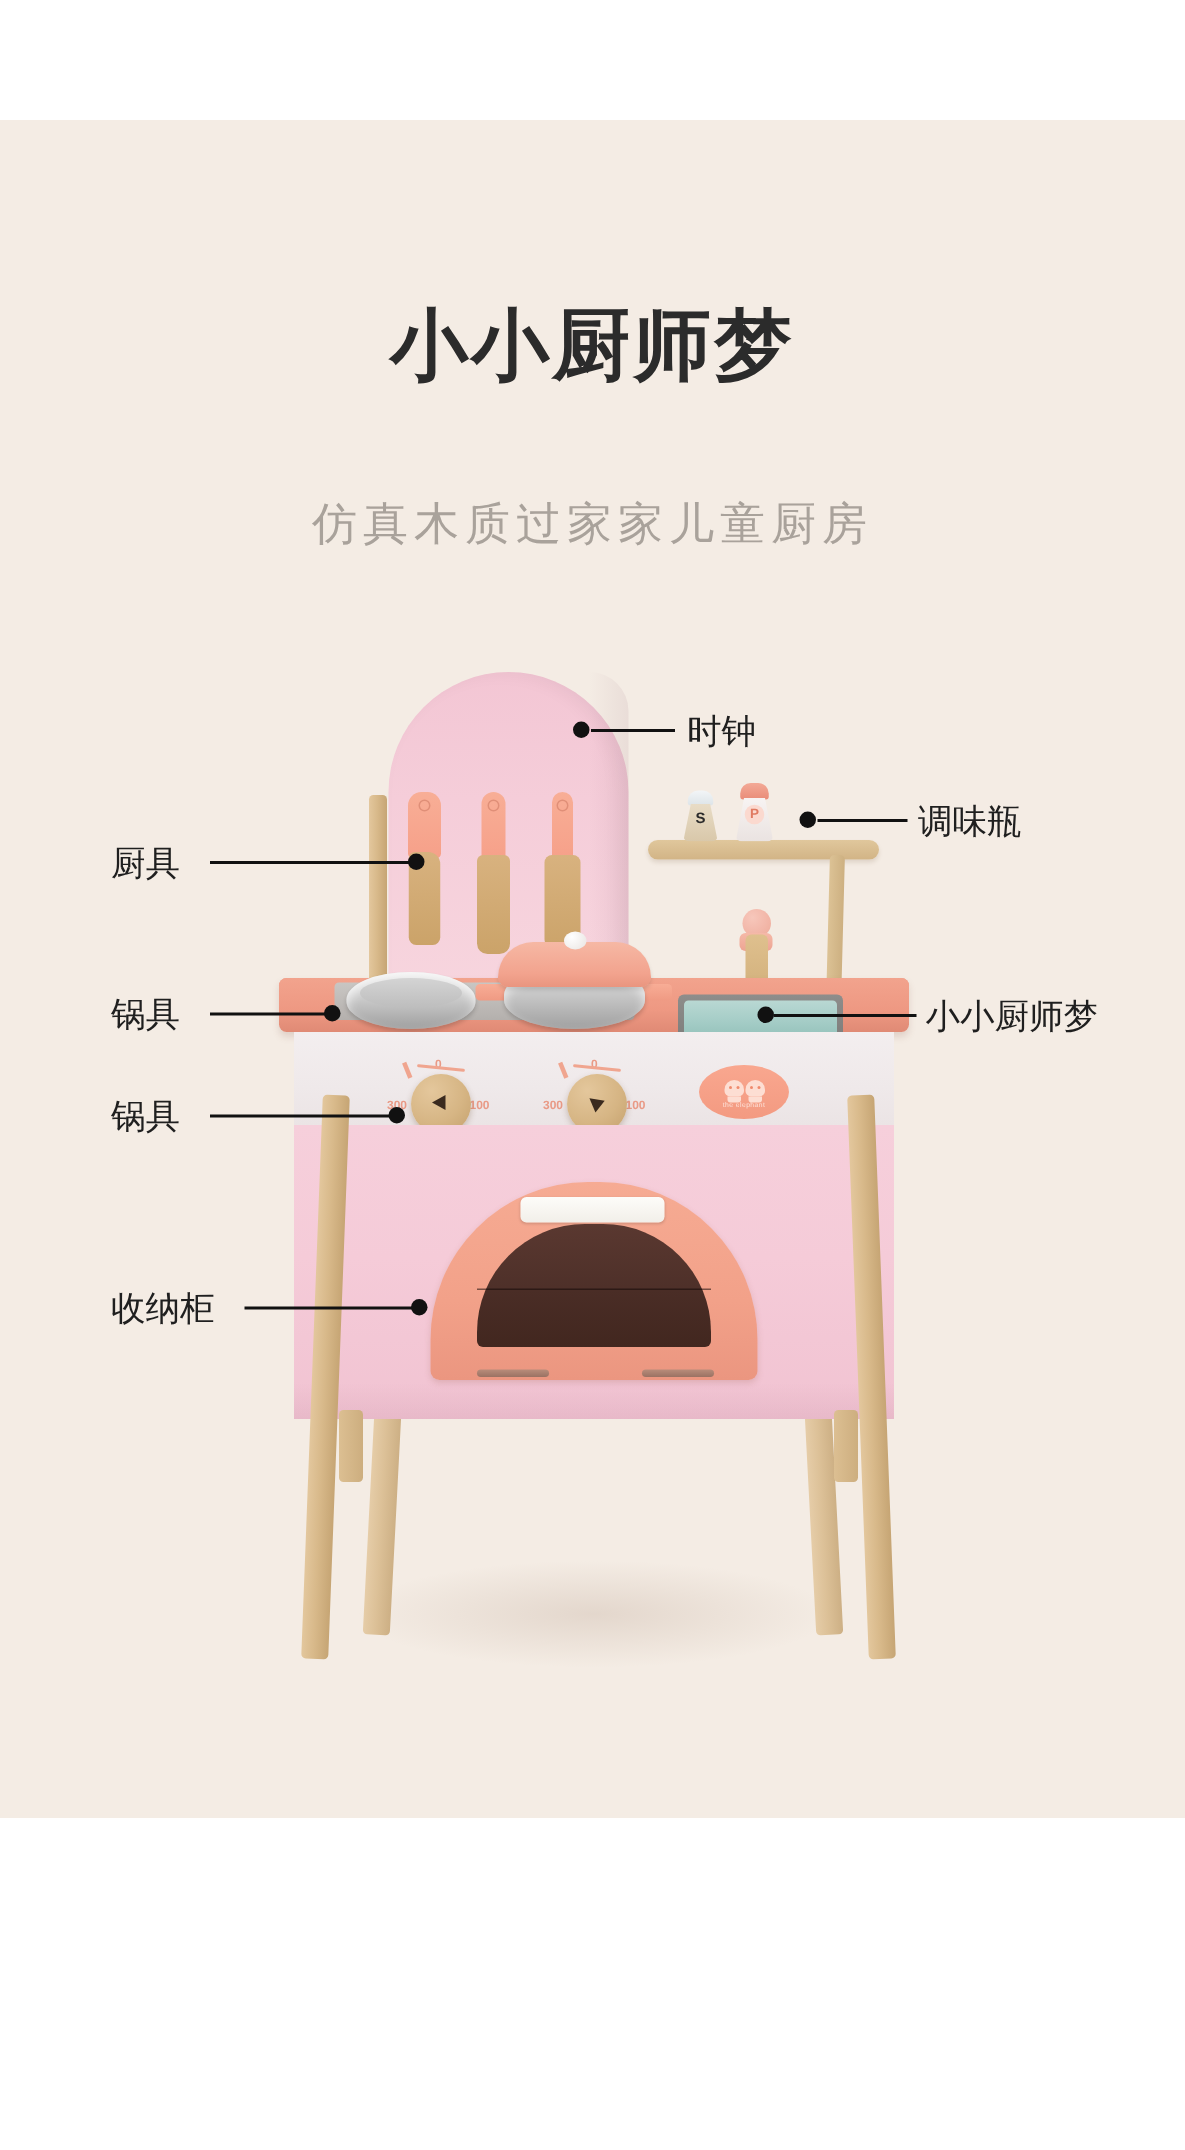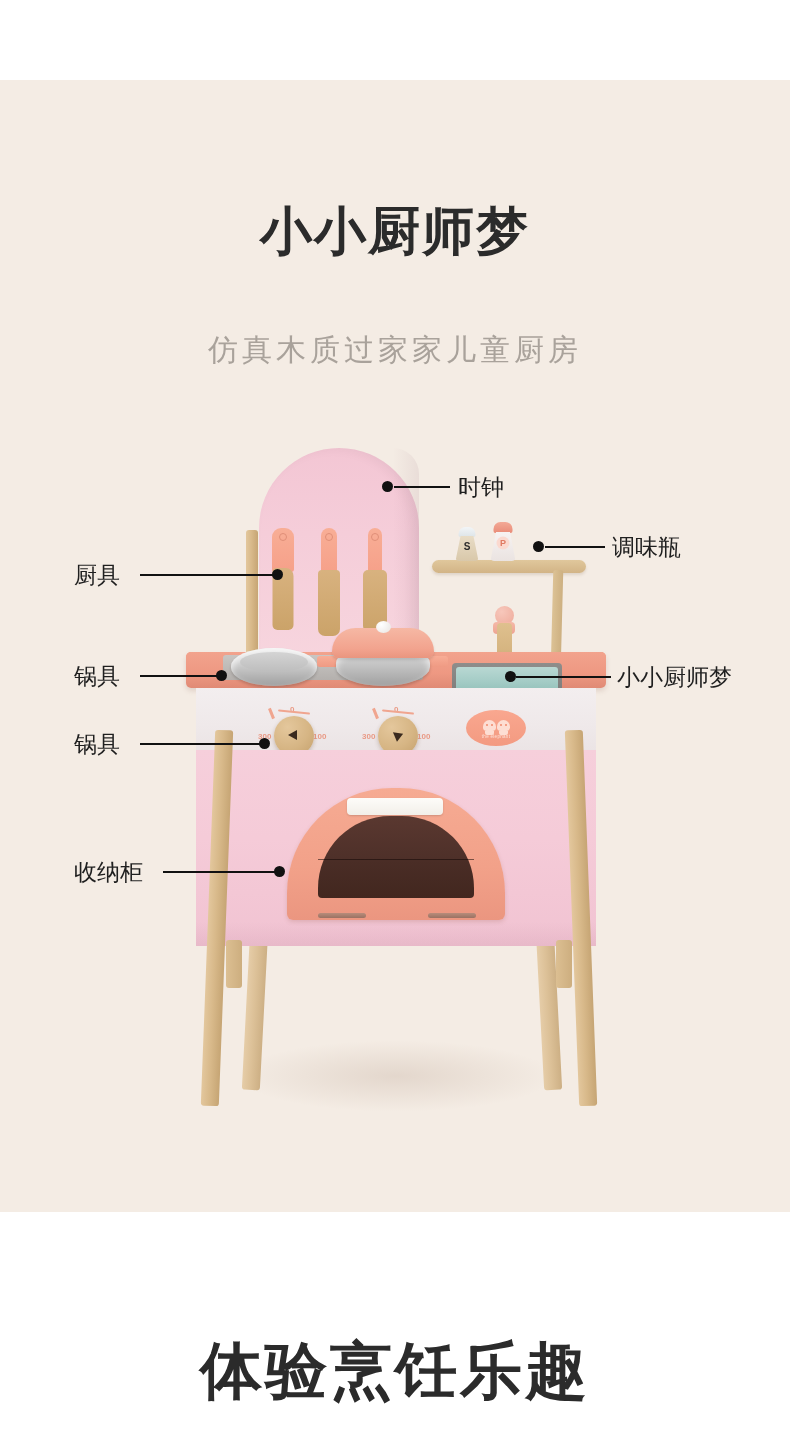--- a/index.html
+++ b/index.html
@@ -293,21 +293,20 @@
 <body>
 
 <div class="page">
 
   <div class="band-white-top"></div>
   <div class="band-cream"></div>
   <div class="band-white-bottom"></div>
 
   <div class="headline">小小厨师梦</div>
   <div class="subhead">仿真木质过家家儿童厨房</div>
-  <div class="footline">体验烹饪乐趣</div>
 
   <div class="toy">
 
     <div class="floor-shadow"></div>
 
     <div class="leg" style="left:246px; top:930px; height:160px; transform:rotate(3deg); opacity:.85;"></div>
     <div class="leg" style="left:540px; top:930px; height:160px; transform:rotate(-3deg); opacity:.85;"></div>
 
     <div class="backsplash">
       <div class="backsplash-right-shade"></div>

